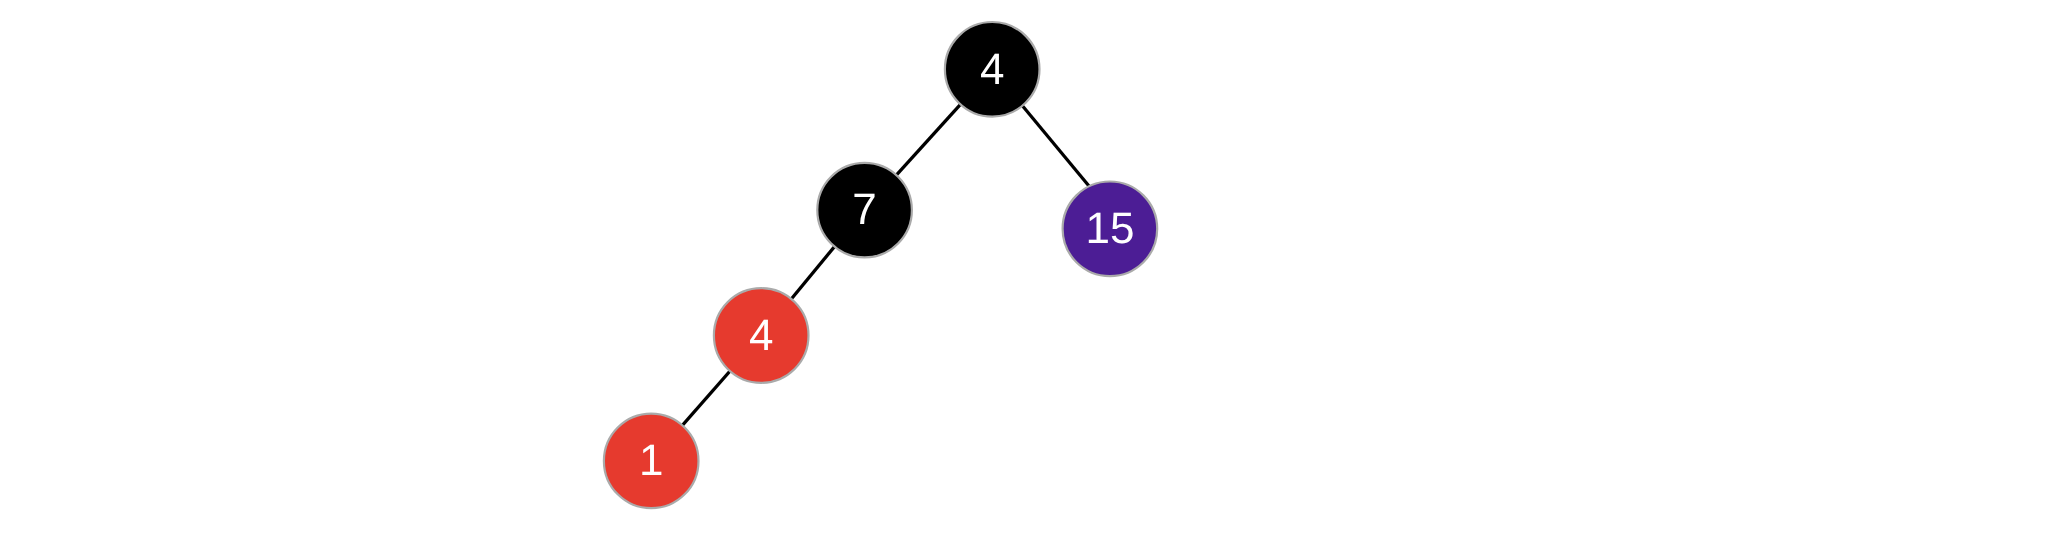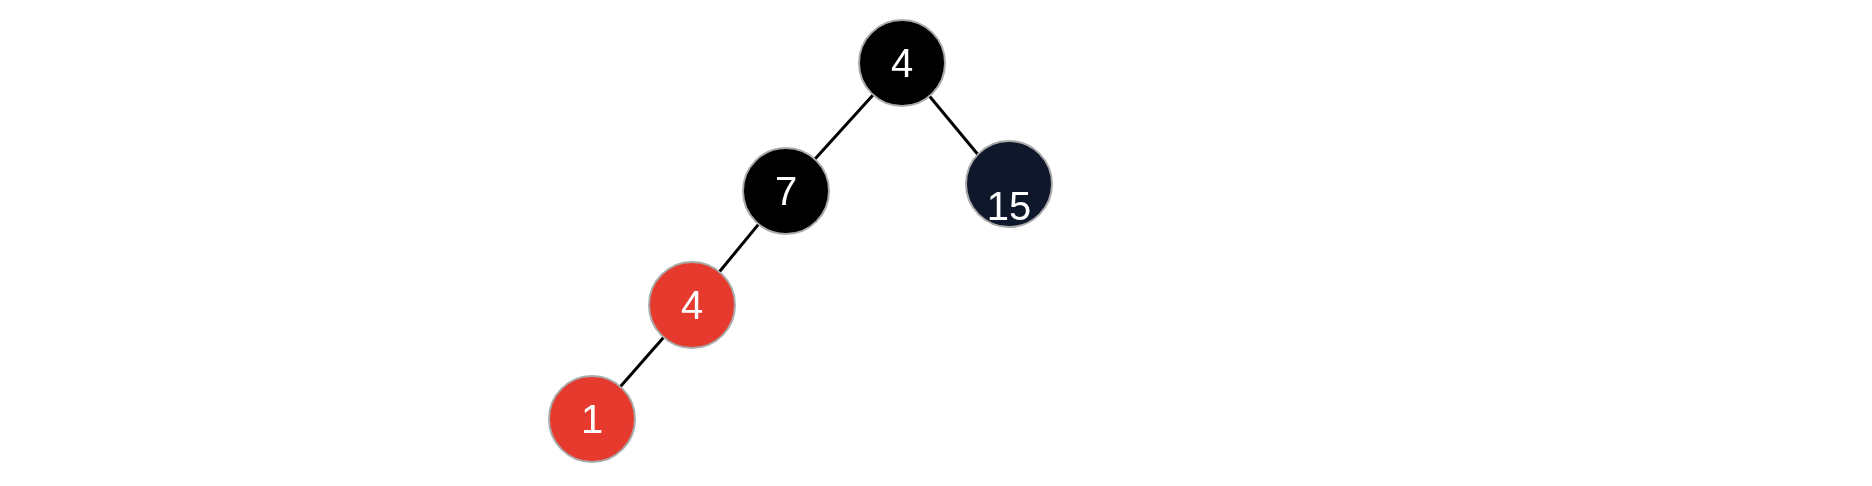--- a/index.html
+++ b/index.html
@@ -49,21 +49,21 @@
       <line x1="902" y1="63" x2="1009" y2="192" stroke="#000000" stroke-width="3"></line>
       <line x1="786" y1="191" x2="692" y2="305" stroke="#000000" stroke-width="3"></line>
       <line x1="692" y1="305" x2="592" y2="419" stroke="#000000" stroke-width="3"></line>
     </svg>
 <div class="node" style="left: 902px; top: 63px; background: rgb(0, 0, 0); border-color: rgb(170, 170, 170); color: rgb(255, 255, 255); font-size: 40px;">
       <span>4</span>
     </div>
     <div class="node" style="left: 786px; top: 191px; background: rgb(0, 0, 0); border-color: rgb(170, 170, 170); color: rgb(255, 255, 255); font-size: 40px;">
       <span>7</span>
     </div>
-    <div class="node" style="left: 1009px; top: 184px; background: #0f172a; border-color: rgb(170, 170, 170); color: rgb(255, 255, 255); font-size: 40px; align-items: flex-end;">
+    <div class="node" style="left: 1009px; top: 208px; background: #4c1d95; border-color: rgb(170, 170, 170); color: rgb(255, 255, 255); font-size: 40px;">
       <span>15</span>
     </div>
     <div class="node" style="left: 692px; top: 305px; background: rgb(230, 58, 46); border-color: rgb(170, 170, 170); color: rgb(255, 255, 255); font-size: 40px;">
       <span>4</span>
     </div>
     <div class="node" style="left: 592px; top: 419px; background: rgb(230, 58, 46); border-color: rgb(170, 170, 170); color: rgb(255, 255, 255); font-size: 40px;">
       <span>1</span>
     </div>
   </div>
 

